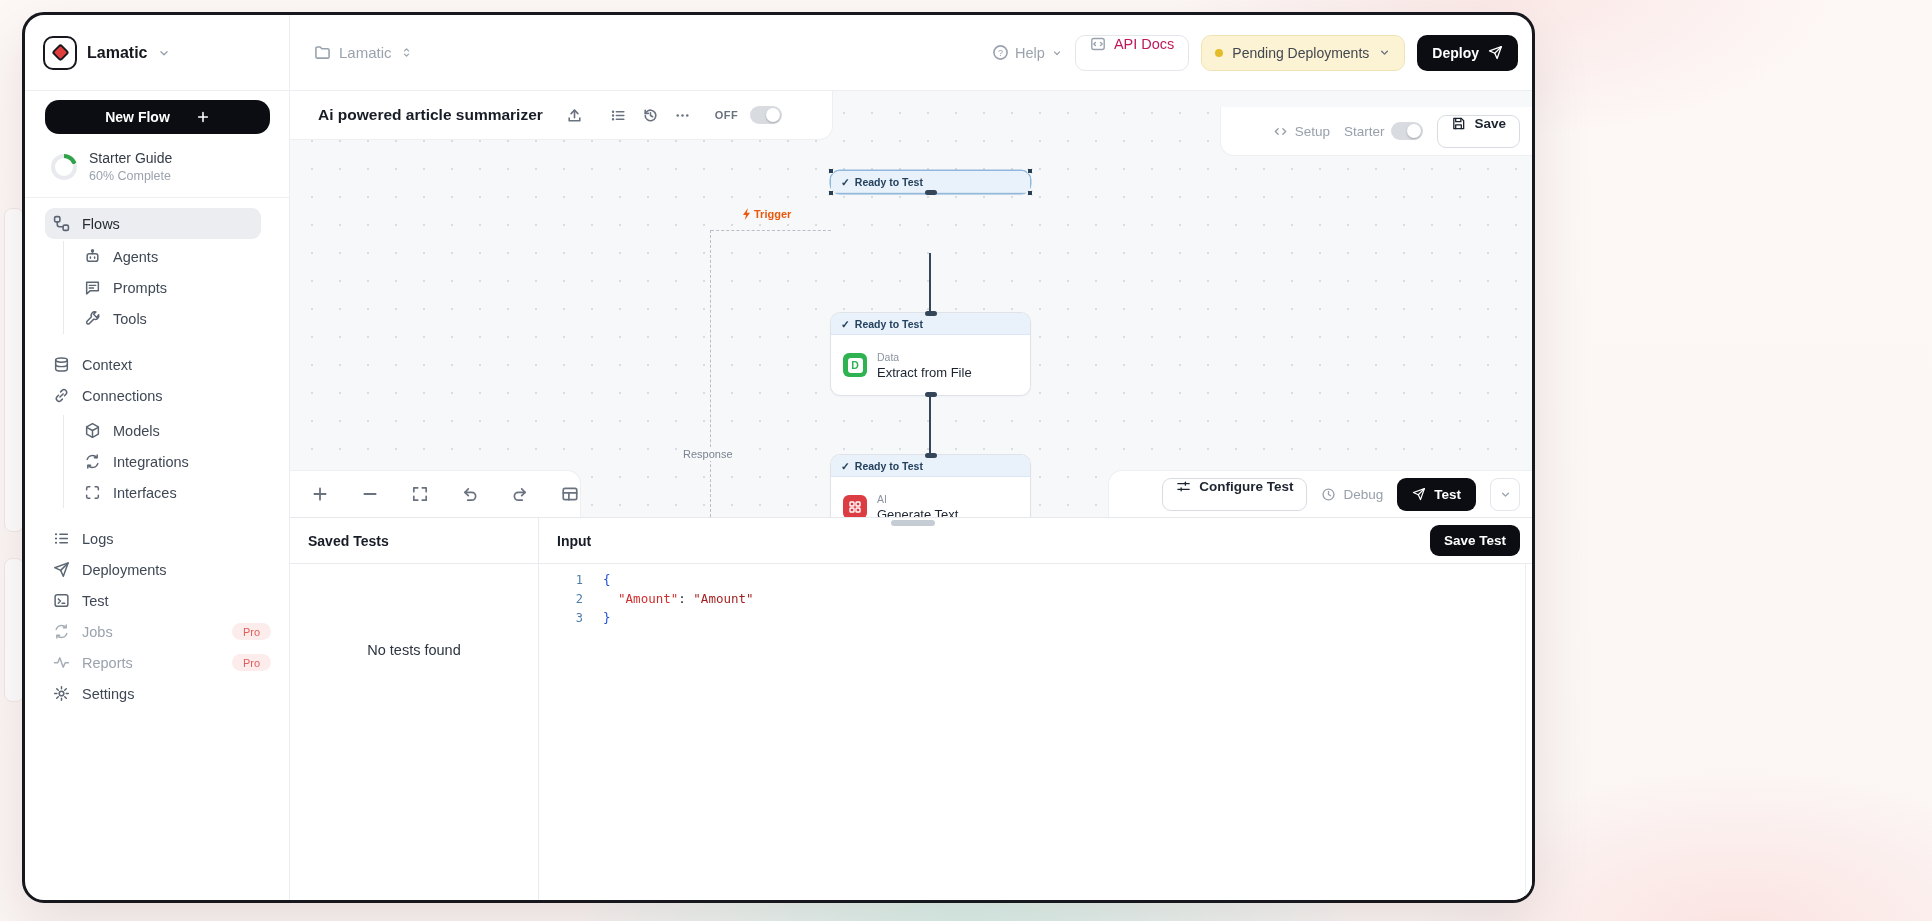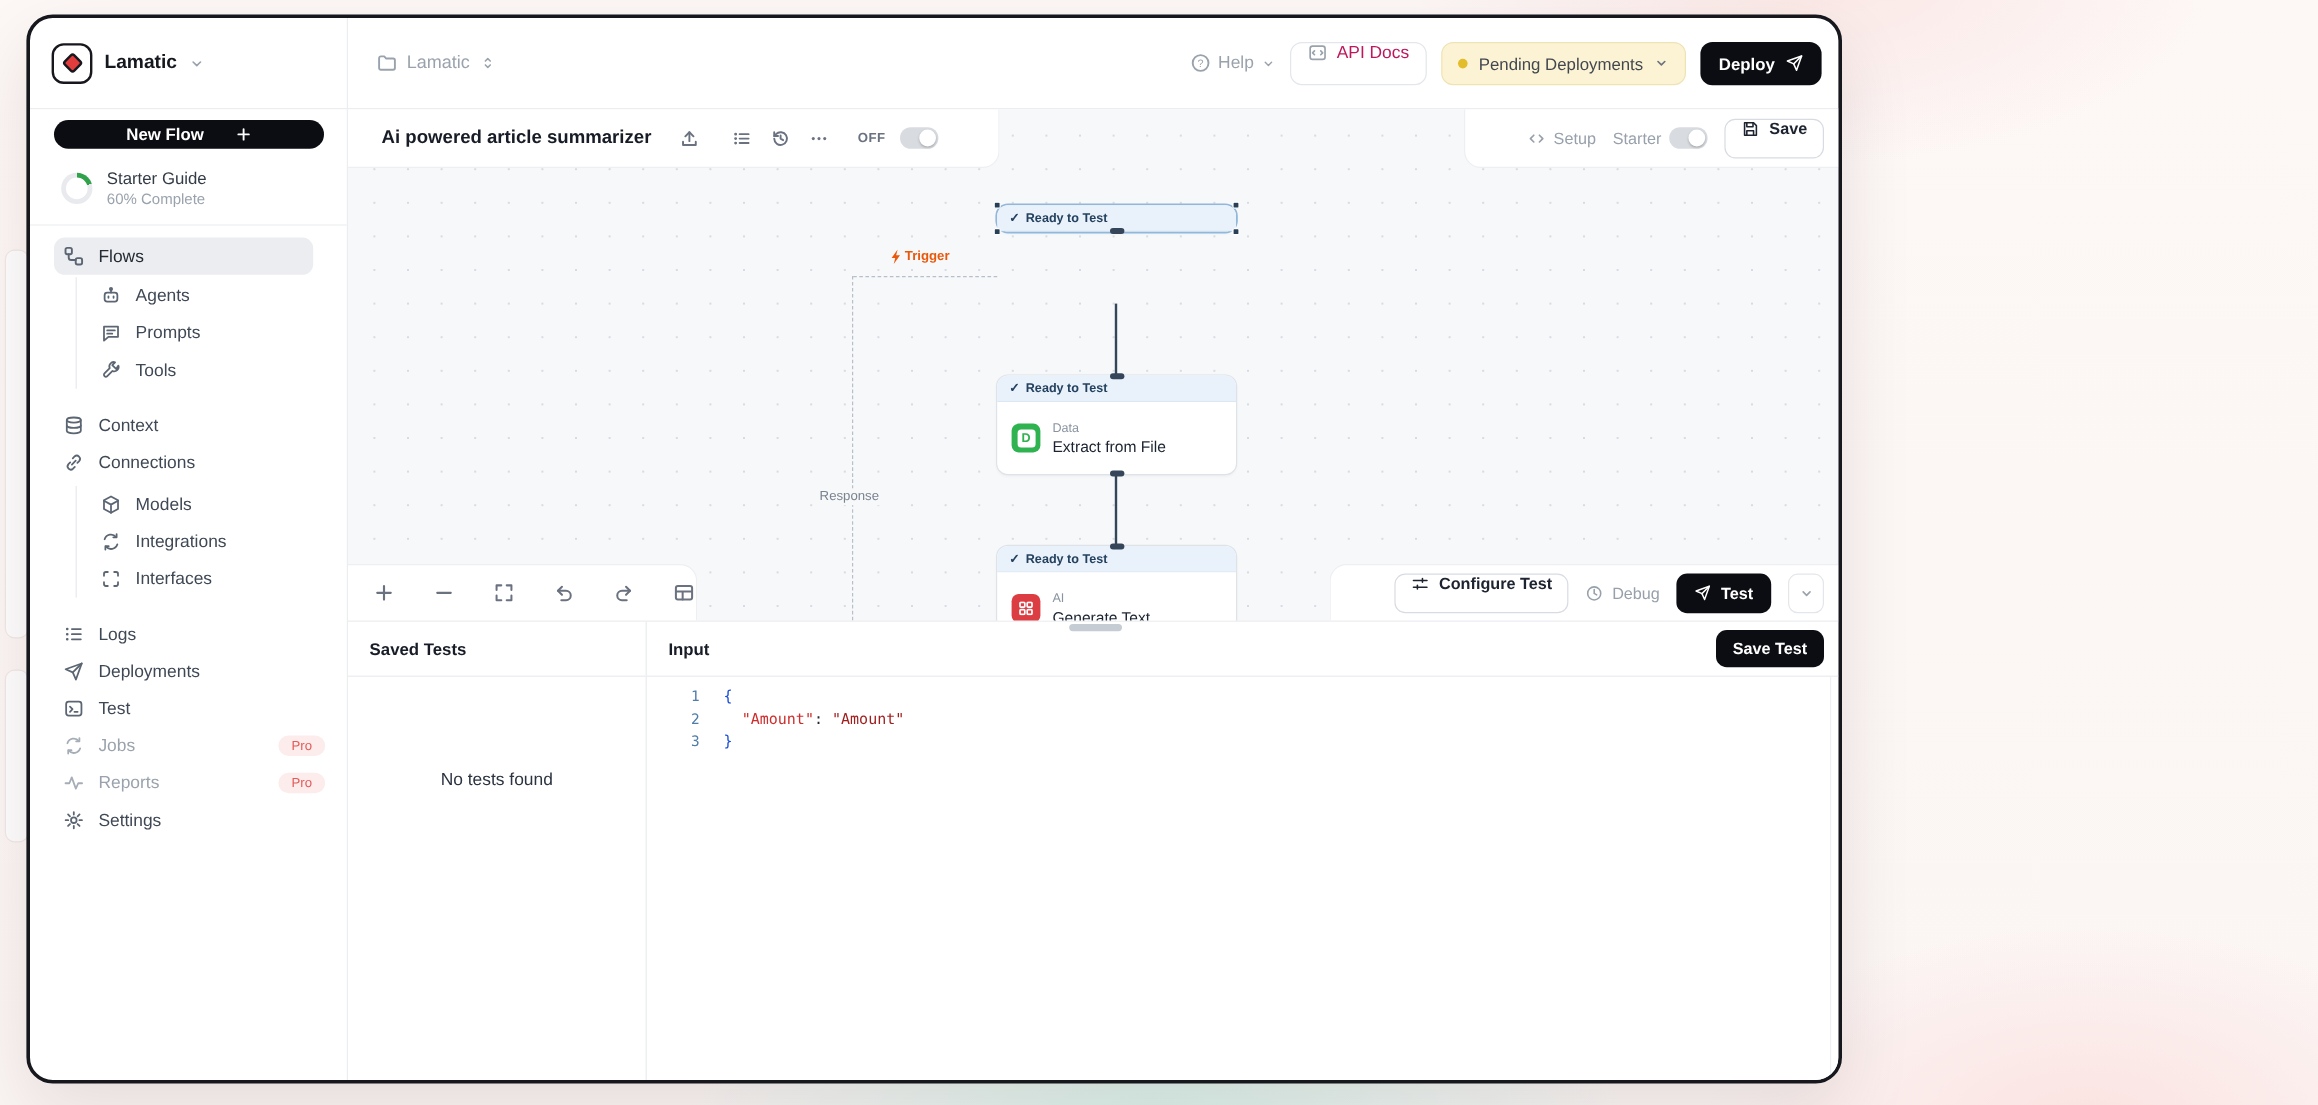--- a/index.html
+++ b/index.html
@@ -34,21 +34,21 @@
   .dot-yellow { width:8px; height:8px; border-radius:50%; background:#e3bc2a; }
   .btn-deploy { display:flex; align-items:center; gap:9px; height:36px; padding:0 15px; border-radius:10px; background:#0c0d12; color:#fff; font-size:14px; font-weight:600; border:none; cursor:pointer; }
   .muted-ico { color:#9aa3ad; display:flex; }
 
   
   .appbody { flex:1; display:flex; min-height:0; }
   .sidebar { width:265px; flex:0 0 auto; border-right:1px solid #ebedf0; padding-top:9px; overflow:hidden; }
   .main { flex:1; display:flex; flex-direction:column; min-width:0; position:relative; }
 
   
-  .btn-newflow { margin:0 20px; width:225px; height:24px; background:#0c0d12; color:#fff; border:none; border-radius:14px; font-size:14px; font-weight:600; display:flex; align-items:center; justify-content:center; gap:26px; cursor:pointer; font-family:inherit; }
+  .btn-newflow { margin:0 20px; width:225px; height:34px; background:#0c0d12; color:#fff; border:none; border-radius:14px; font-size:14px; font-weight:600; display:flex; align-items:center; justify-content:center; gap:26px; cursor:pointer; font-family:inherit; }
   .starter { display:flex; align-items:center; gap:12px; padding:16px 0 0 26px; }
   .ring { width:26px; height:26px; border-radius:50%; background:conic-gradient(#31a24c 0 72deg, #e8eaee 72deg 360deg); position:relative; flex:0 0 auto; }
   .ring::after { content:""; position:absolute; inset:4px; background:#fff; border-radius:50%; }
   .starter-title { font-size:14px; color:#333b46; }
   .starter-sub { font-size:12.5px; color:#9aa3ad; margin-top:3px; }
   .sep { height:1px; background:#edeff2; margin:14px 0 10px; }
   .nav-item { height:31px; display:flex; align-items:center; gap:12px; padding:0 0 0 28px; font-size:14.5px; color:#3f4855; cursor:pointer; }
   .nav-item.active { background:#ecedf0; border-radius:9px; margin:0 28px 2px 20px; padding-left:8px; color:#252b34; font-weight:500; }
   .nav-ico { display:flex; color:#5c6673; flex:0 0 auto; }
   .subgroup { margin-left:38px; border-left:1px solid #e7e9ed; }
@@ -59,21 +59,21 @@
   .nav-item.dim .nav-ico { color:#a5adb6; }
   .pro { margin-left:auto; margin-right:18px; background:#fdecec; color:#e25c5c; font-size:11px; padding:2.5px 11px; border-radius:999px; }
 
   
   .canvas { height:426px; position:relative; overflow:hidden; flex:0 0 auto;
     background-color:#f7f8fa;
     background-image:radial-gradient(#d7dbe2 1px, transparent 1.3px);
     background-size:28px 28px; background-position:8px 8px; }
   .ov-card { position:absolute; background:#fff; display:flex; align-items:center; z-index:6; }
   .tb-a { left:0; top:0; height:49px; width:543px; border-right:1px solid #edeff3; border-bottom:1px solid #edeff3; border-bottom-right-radius:14px; padding:0 14px 0 28px; gap:4px; }
-  .tb-b { right:0; top:0; height:49px; width:312px; border-left:1px solid #edeff3; border-bottom:1px solid #edeff3; border-bottom-left-radius:14px; padding:0 12px 0 18px; gap:14px; justify-content:flex-end; }
+  .tb-b { right:0; top:16px; height:49px; width:312px; border-left:1px solid #edeff3; border-bottom:1px solid #edeff3; border-bottom-left-radius:14px; padding:0 12px 0 18px; gap:14px; justify-content:flex-end; }
   .bt-c { left:0; bottom:0; height:47px; width:291px; border-top:1px solid #edeff3; border-right:1px solid #edeff3; border-top-right-radius:14px; padding-left:20px; gap:29px; }
   .bt-d { right:0; bottom:0; height:47px; width:424px; border-top:1px solid #edeff3; border-left:1px solid #edeff3; border-top-left-radius:14px; padding:0 12px; gap:14px; justify-content:flex-end; }
   .flow-title { font-size:15.5px; font-weight:700; color:#171c26; margin-right:14px; white-space:nowrap; }
   .icon-btn { width:28px; height:28px; display:flex; align-items:center; justify-content:center; color:#6a7280; border-radius:6px; cursor:pointer; }
   .off-label { font-size:11px; font-weight:700; color:#6a7280; margin:0 8px 0 14px; letter-spacing:.4px; }
   .toggle { width:32px; height:18px; border-radius:999px; background:#d8dce1; position:relative; cursor:pointer; flex:0 0 auto; }
   .toggle .knob { position:absolute; right:2px; top:2px; width:14px; height:14px; border-radius:50%; background:#fff; box-shadow:0 1px 2px rgba(0,0,0,.25); }
   .btn-outline { height:33px; display:flex; align-items:flex-start; gap:8px; padding:0 13px; border:1px solid #d8dce2; border-radius:9px; background:#fff; font-size:13.5px; font-weight:600; color:#1d2430; cursor:pointer; font-family:inherit; }
   .btn-ghost { display:flex; align-items:center; gap:7px; color:#97a0ab; font-size:13.5px; font-weight:500; cursor:pointer; }
   .btn-dark { height:33px; display:flex; align-items:center; gap:8px; padding:0 15px; border:none; border-radius:9px; background:#0c0d12; color:#fff; font-size:13.5px; font-weight:600; cursor:pointer; font-family:inherit; }
@@ -390,21 +390,21 @@
         <div class="dash-h" style="left:421px; top:139px; width:120px;"></div>
         <div class="dash-v" style="left:420px; top:139px; height:287px;"></div>
         <div class="trigger-label" style="left:452px; top:117px;">
           <span style="display:flex;">
             <svg width="10" height="12" viewBox="0 0 10 12" fill="#e8590c">
                 <path d="M6 0L1 7h3l-1.2 5L8 4.8H4.8L6 0z"></path>
               </svg>
           </span>
           <span>Trigger</span>
         </div>
-        <div class="response-label" style="left:388px; top:316px;">Response</div>
+        <div class="response-label" style="left:388px; top:356px;">Response</div>
 
         <div class="edge" style="left:639px; top:162px; height:60px;"></div>
         <div class="edge" style="left:639px; top:304px; height:60px;"></div>
 
         <div class="node selected" style="left:541px; top:80px;">
           <div class="node-status">
             <span>✓</span>
             <span>Ready to Test</span>
           </div>
           <span class="pill pill-b"></span>

